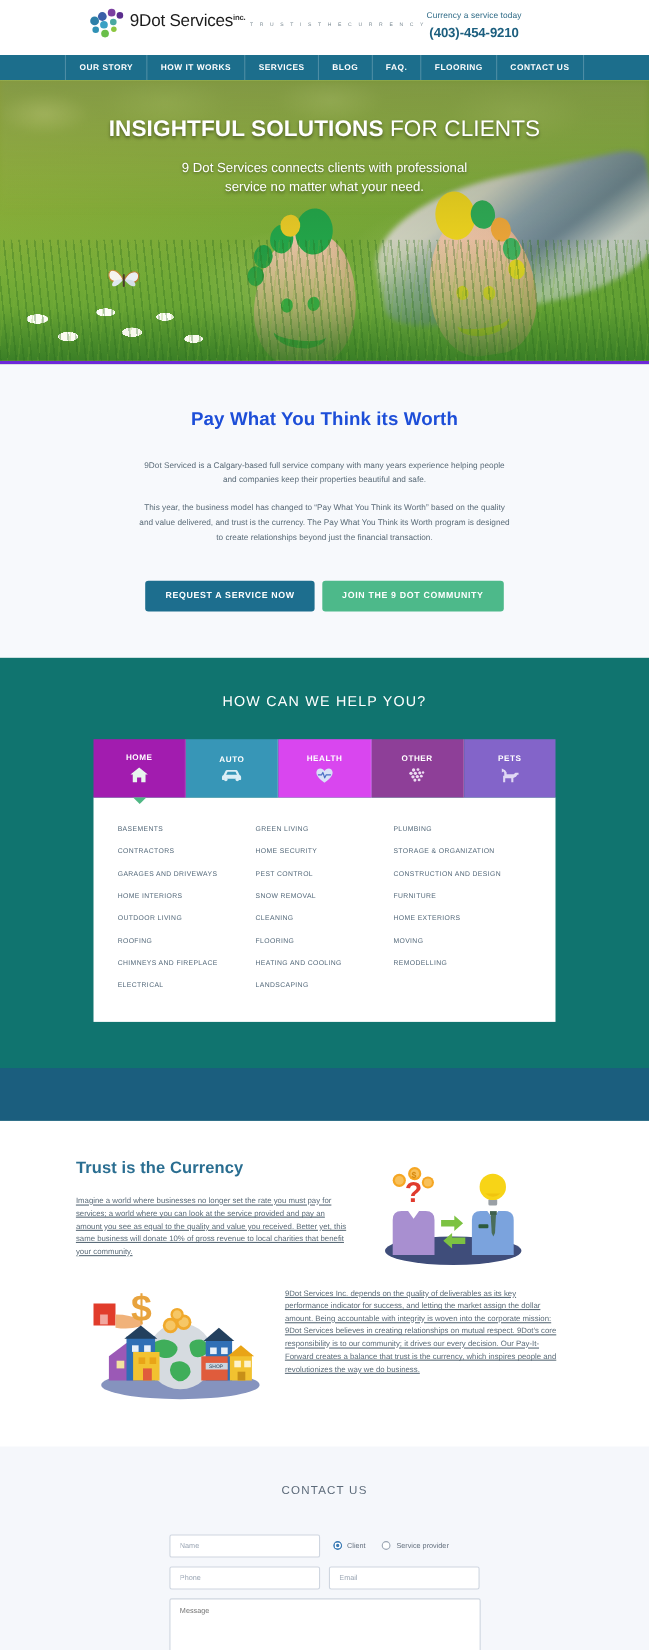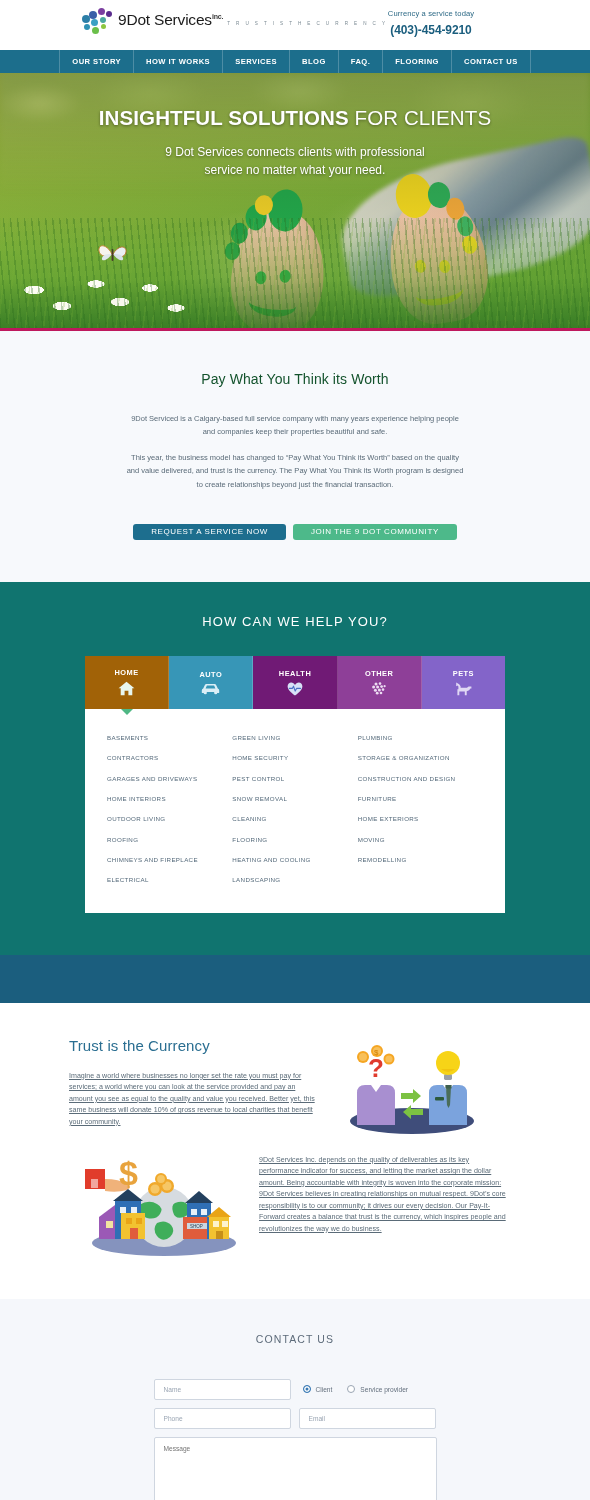--- a/index.html
+++ b/index.html
@@ -88,21 +88,21 @@
     border-right: 1px solid rgba(255,255,255,0.22);
     white-space: nowrap;
   }
   .nav a:first-child { border-left: 1px solid rgba(255,255,255,0.22); }
 
   
   .hero {
     position: relative;
     height: 258px;
     overflow: hidden;
-    border-bottom: 3px solid #be185d;
+    border-bottom: 3px solid #6d28d9;
     background: #7fa32b;
   }
   .hero-photo {
     position: absolute;
     inset: 0;
     background:
       radial-gradient(ellipse 120px 90px at 255px 200px, rgba(255,240,180,0.30), transparent 70%),
       radial-gradient(ellipse 140px 110px at 400px 190px, rgba(255,245,190,0.25), transparent 70%),
       linear-gradient(170deg, #b9c94e 0%, #9dbe3e 22%, #82b23a 48%, #6da536 70%, #5d9a33 100%);
   }
@@ -198,48 +198,48 @@
     text-shadow: 0 1px 3px rgba(0,0,0,0.45);
   }
 
   
   .sec-pay {
     background: #f7f9fc;
     padding: 40px 0 42px;
     text-align: center;
   }
   .sec-pay h2 {
-    font-size: 14px;
-    font-weight: 400;
-    color: #14532d;
+    font-size: 17px;
+    font-weight: 700;
+    color: #1d4ed8;
     letter-spacing: 0.1px;
   }
   .sec-pay .para {
     width: 340px;
     margin: 25px auto 0;
     font-size: 7.5px;
     line-height: 1.75;
     color: #5a6b78;
   }
   .sec-pay .para.second { margin-top: 13px; }
   .btn-row {
     margin-top: 33px;
     display: flex;
     justify-content: center;
     gap: 7px;
   }
   .btn {
     border: none;
     color: #fff;
     font-size: 8px;
-    font-weight: 400;
+    font-weight: 700;
     letter-spacing: 0.6px;
     border-radius: 3px;
     padding: 0 18px;
-    height: 16px;
+    height: 28px;
     display: inline-flex;
     align-items: center;
     justify-content: center;
     cursor: pointer;
     font-family: "Liberation Sans", sans-serif;
   }
   .btn-blue { background: #1d6e8e; }
   .btn-green { background: #4db98a; }
 
   
@@ -316,21 +316,21 @@
   .trust-col-text { width: 248px; }
   .trust-col-img {
     width: 190px;
     display: flex;
     align-items: center;
     justify-content: center;
     padding-top: 4px;
   }
   .sec-trust h2 {
     font-size: 15px;
-    font-weight: 400;
+    font-weight: 700;
     color: #2a6e91;
     letter-spacing: 0.1px;
   }
   .trust-p {
     margin-top: 17px;
     font-size: 7.1px;
     line-height: 1.62;
     color: #5a6b78;
     text-decoration: underline;
   }
@@ -490,41 +490,41 @@
     <button class="btn btn-green">JOIN THE 9 DOT COMMUNITY</button>
   </div>
 </div>
 
 <div class="sec-help">
   <h2>HOW CAN WE HELP YOU?</h2>
 
   <div class="help-card">
     <div class="tabs">
 
-      <div class="tab active" style="background:#a16207">
+      <div class="tab active" style="background:#a21caf">
         <span class="tab-label">HOME</span>
         <span class="tab-icon">
           <svg width="17" height="15" viewBox="0 0 17 15" fill="#e8f6ee">
             <path d="M8.5 0.8 L16.4 7.2 L14.3 7.2 L14.3 14.2 L10.4 14.2 L10.4 9.8 L6.6 9.8 L6.6 14.2 L2.7 14.2 L2.7 7.2 L0.6 7.2 Z"></path>
           </svg>
         </span>
       </div>
 
       <div class="tab" style="background:#3796b7">
         <span class="tab-label">AUTO</span>
         <span class="tab-icon">
           <svg width="19" height="12" viewBox="0 0 19 12" fill="#dbeef6">
             <path d="M2.2 5.6 L4 1.8 Q4.4 0.9 5.4 0.9 L13.6 0.9 Q14.6 0.9 15 1.8 L16.8 5.6 Q18.2 6 18.2 7.4 L18.2 9.4 Q18.2 10 17.6 10 L15.8 10 L15.8 9 L3.2 9 L3.2 10 L1.4 10 Q0.8 10 0.8 9.4 L0.8 7.4 Q0.8 6 2.2 5.6 Z M4.6 5.4 L14.4 5.4 L13.1 2.6 L5.9 2.6 Z"></path>
             <circle cx="4.3" cy="9.7" r="1.6"></circle>
             <circle cx="14.7" cy="9.7" r="1.6"></circle>
           </svg>
         </span>
       </div>
 
-      <div class="tab" style="background:#701a75">
+      <div class="tab" style="background:#d946ef">
         <span class="tab-label">HEALTH</span>
         <span class="tab-icon">
           <svg width="16" height="14" viewBox="0 0 16 14">
             <path d="M8 13.4 C8 13.4 0.6 8.6 0.6 4.4 C0.6 2 2.4 0.6 4.2 0.6 C5.9 0.6 7.2 1.7 8 2.9 C8.8 1.7 10.1 0.6 11.8 0.6 C13.6 0.6 15.4 2 15.4 4.4 C15.4 8.6 8 13.4 8 13.4 Z" fill="#d8e1f7"></path>
             <path d="M2.4 6.4 L5.3 6.4 L6.5 4.2 L8.2 9.1 L9.6 6.4 L13.5 6.4" fill="none" stroke="#4a6fc4" stroke-width="1.1" stroke-linejoin="round" stroke-linecap="round"></path>
           </svg>
         </span>
       </div>
 
       <div class="tab" style="background:#8e3f98">

